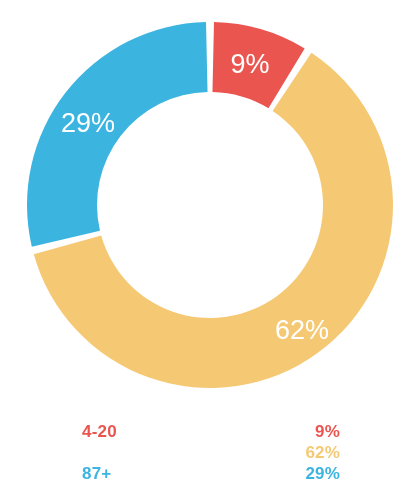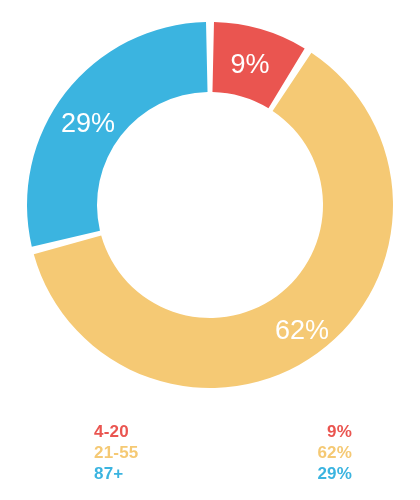--- a/index.html
+++ b/index.html
@@ -33,21 +33,21 @@
     font-family: "Liberation Sans", sans-serif;
     font-size: 27px;
     font-weight: 400;
     fill: #ffffff;
     text-anchor: middle;
     dominant-baseline: central;
   }
   
   .legend {
     position: absolute;
-    left: 94px;
+    left: 82px;
     top: 421px;
     width: 258px;
   }
   .legend-row {
     position: relative;
     height: 21px;
     line-height: 21px;
     font-family: "Liberation Sans", sans-serif;
     font-size: 17px;
     font-weight: bold;
@@ -83,21 +83,20 @@
         <text class="slice-label" x="88" y="123">29%</text>
       </g>
   </svg>
 
   <div class="legend">
     <div class="legend-row" style="color: rgb(234, 85, 80);">
       <span class="legend-name">4-20</span>
       <span class="legend-value">9%</span>
     </div>
     <div class="legend-row" style="color: rgb(245, 201, 116);">
-      <span class="legend-name">21-55</span>
       <span class="legend-value">62%</span>
     </div>
     <div class="legend-row" style="color: rgb(59, 180, 224);">
       <span class="legend-name">87+</span>
       <span class="legend-value">29%</span>
     </div>
   </div>
 
 </div>
 

